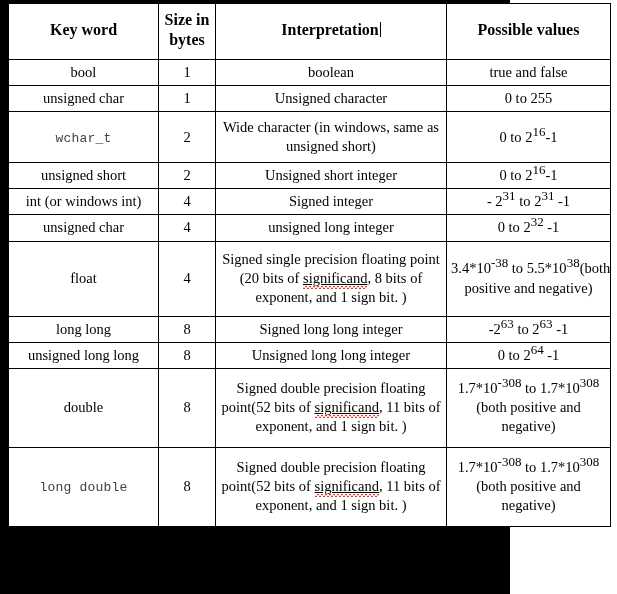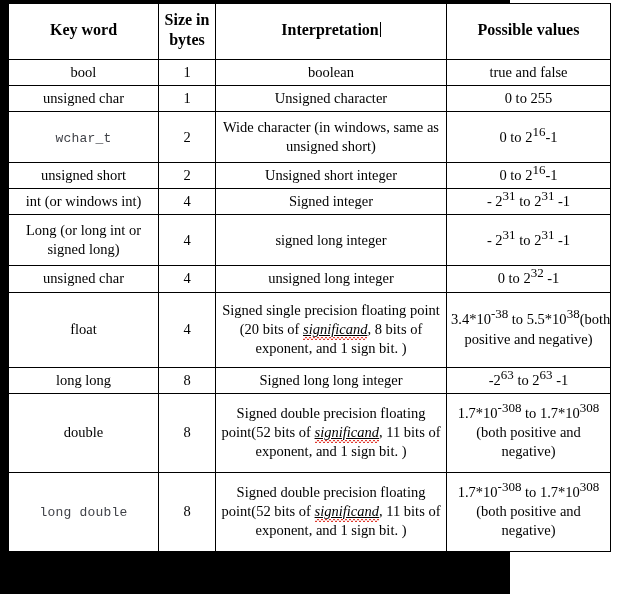--- a/index.html
+++ b/index.html
@@ -79,21 +79,20 @@
     font-size: 14.5px;
     line-height: 1.3;
   }
 
   
   .spell {
     position: relative;
     text-decoration: underline;
     text-decoration-color: #000;
     white-space: nowrap;
-    font-style: italic;
   }
   .spell::after {
     content: "";
     position: absolute;
     left: 0;
     right: 0;
     bottom: -3px;
     height: 3px;
     background-image:
       radial-gradient(circle at 1px 2.6px, #e03a2f 1.05px, rgba(0,0,0,0) 1.25px),
@@ -178,26 +177,20 @@
         <td><span class="nowrap"><span>0 to 2</span><sup>16</sup><span>-1</span></span></td>
       </tr>
 
       <tr>
         <td><span>int (or windows int)</span></td>
         <td><span>4</span></td>
         <td><span>Signed integer</span></td>
         <td><span class="nowrap"><span>- 2</span><sup>31</sup><span> to  2</span><sup>31</sup><span> -1</span></span></td>
       </tr>
 
-      <tr class="r-tall">
-        <td><span>Long (or long int or signed long)</span></td>
-        <td><span>4</span></td>
-        <td><span>signed long integer</span></td>
-        <td><span class="nowrap"><span>- 2</span><sup>31</sup><span> to  2</span><sup>31</sup><span> -1</span></span></td>
-      </tr>
 
       <tr>
         <td><span>unsigned char</span></td>
         <td><span>4</span></td>
         <td><span>unsigned long integer</span></td>
         <td><span class="nowrap"><span>0 to 2</span><sup>32</sup><span> -1</span></span></td>
       </tr>
 
       <tr class="r-xtall">
         <td><span>float</span></td>
@@ -206,20 +199,26 @@
         <td><span><span class="nowrap"><span>3.4*10</span><sup>-38</sup><span> to 5.5*10</span><sup>38</sup></span><span>(both positive and negative)</span></span></td>
       </tr>
 
       <tr>
         <td><span>long long</span></td>
         <td><span>8</span></td>
         <td><span>Signed long long integer</span></td>
         <td><span class="nowrap"><span>-2</span><sup>63</sup><span> to 2</span><sup>63</sup><span> -1</span></span></td>
       </tr>
 
+      <tr>
+        <td><span>unsigned long long</span></td>
+        <td><span>8</span></td>
+        <td><span>Unsigned long long integer</span></td>
+        <td><span class="nowrap"><span>0 to 2</span><sup>64</sup><span> -1</span></span></td>
+      </tr>
 
       <tr class="r-huge">
         <td><span>double</span></td>
         <td><span>8</span></td>
         <td class="note"><span>Signed double precision floating point(52 bits of </span><span class="spell">significand</span><span>, 11 bits of exponent, and 1 sign bit. )</span></td>
         <td><span><span class="nowrap"><span>1.7*10</span><sup>-308</sup><span> to 1.7*10</span><sup>308</sup></span><br><span>(both positive and negative)</span></span></td>
       </tr>
 
       <tr class="r-huge">
         <td><span class="mono">long double</span></td>

